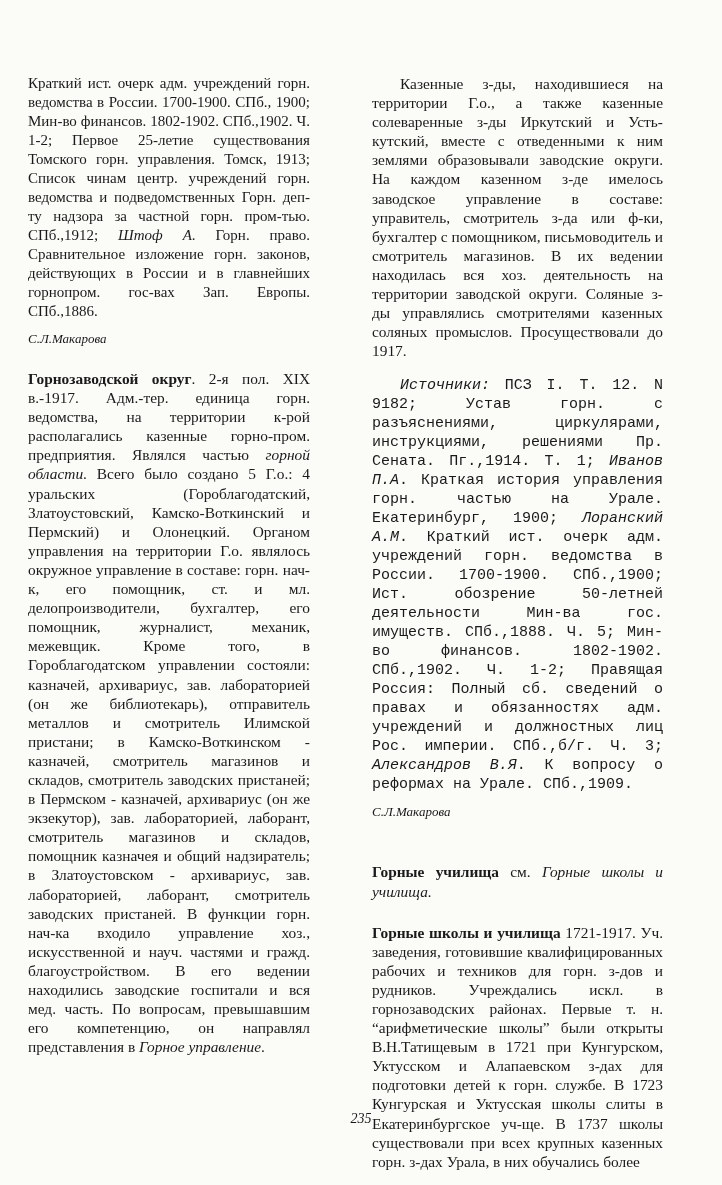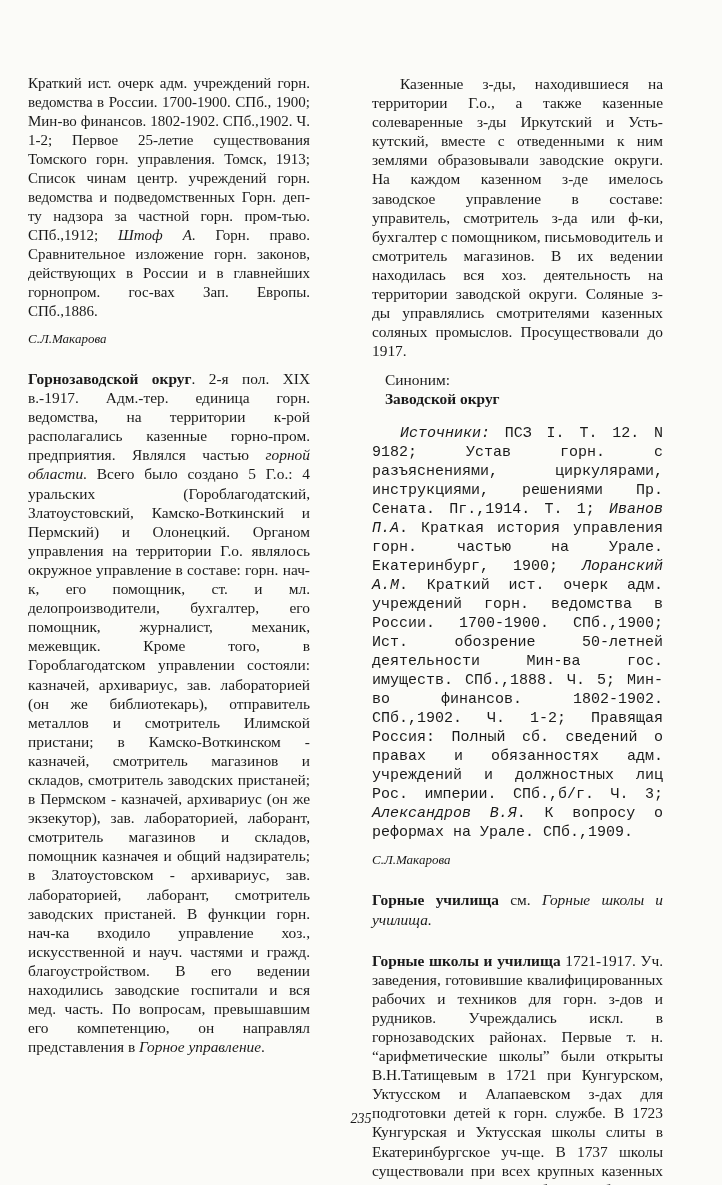--- a/index.html
+++ b/index.html
@@ -33,31 +33,27 @@
 
 
   <p class="main entry">
     <b>Горнозаводской округ</b><span>. 2-я пол. XIX в.-1917. Адм.-тер. единица горн. ведомства, на территории к-рой располагались казенные горно-пром. предприятия. Являлся частью </span><i>горной области</i><span>. Всего было создано 5 Г.о.: 4 уральских (Гороблагодатский, Златоустовский, Камско-Воткинский и Пермский) и Олонецкий. Органом управления на территории Г.о. являлось окружное управление в составе: горн. нач-к, его помощник, ст. и мл. делопроизводители, бухгалтер, его помощник, журналист, механик, межевщик. Кроме того, в Гороблагодатском управлении состояли: казначей, архивариус, зав. лабораторией (он же библиотекарь), отправитель металлов и смотритель Илимской пристани; в Камско-Воткинском - казначей, смотритель магазинов и складов, смотритель заводских пристаней; в Пермском - казначей, архивариус (он же экзекутор), зав. лабораторией, лаборант, смотритель магазинов и складов, помощник казначея и общий надзиратель; в Златоустовском - архивариус, зав. лабораторией, лаборант, смотритель заводских пристаней. В функции горн. нач-ка входило управление хоз., искусственной и науч. частями и гражд. благоустройством. В его ведении находились заводские госпитали и вся мед. часть. По вопросам, превышавшим его компетенцию, он направлял представления в </span><i>Горное управление</i><span>.</span>
   </p>
 </div>
 
 <div class="col col-right">
   <p class="main indent">Казенные з-ды, находившиеся на территории Г.о., а также казенные солеваренные з-ды Иркутский и Усть-кутский, вместе с отведенными к ним землями образовывали заводские округи. На каждом казенном з-де имелось заводское управление в составе: управитель, смотритель з-да или ф-ки, бухгалтер с помощником, письмоводитель и смотритель магазинов. В их ведении находилась вся хоз. деятельность на территории заводской округи. Соляные з-ды управлялись смотрителями казенных соляных промыслов. Просуществовали до 1917.</p>
 
-  <div class="syn">
-    <div>Синоним:</div>
-    <div><b>Заводской округ</b></div>
-  </div>
 
   <p class="small indent src">
     <i>Источники:</i><span> ПСЗ I. Т. 12. N 9182; Устав горн. с разъяснениями, циркулярами, инструкциями, решениями Пр. Сената. Пг.,1914. Т. 1; </span><i>Иванов П.А</i><span>. Краткая история управления горн. частью на Урале. Екатеринбург, 1900; </span><i>Лоранский А.М</i><span>. Краткий ист. очерк адм. учреждений горн. ведомства в России. 1700-1900. СПб.,1900; Ист. обозрение 50-летней деятельности Мин-ва гос. имуществ. СПб.,1888. Ч. 5; Мин-во финансов. 1802-1902. СПб.,1902. Ч. 1-2; Правящая Россия: Полный сб. сведений о правах и обязанностях адм. учреждений и должностных лиц Рос. империи. СПб.,б/г. Ч. 3; </span><i>Александров В.Я</i><span>. К вопросу о реформах на Урале. СПб.,1909.</span>
   </p>
   <p class="sig">С.Л.Макарова</p>
 
-  <p class="main entry" style="margin-top:22px;">
+  <p class="main entry" style="margin-top:42px;">
     <b>Горные училища</b><span> см. </span><i>Горные школы и училища.</i>
   </p>
 
   <p class="main entry">
     <b>Горные школы и училища</b><span> 1721-1917. Уч. заведения, готовившие квалифицированных рабочих и техников для горн. з-дов и рудников. Учреждались искл. в горнозаводских районах. Первые т. н. “арифметические школы” были открыты В.Н.Татищевым в 1721 при Кунгурском, Уктусском и Алапаевском з-дах для подготовки детей к горн. службе. В 1723 Кунгурская и Уктусская школы слиты в Екатеринбургское уч-ще. В 1737 школы существовали при всех крупных казенных горн. з-дах Урала, в них обучались более</span>
   </p>
 </div>
 
 <div class="pagenum">235</div>
 

